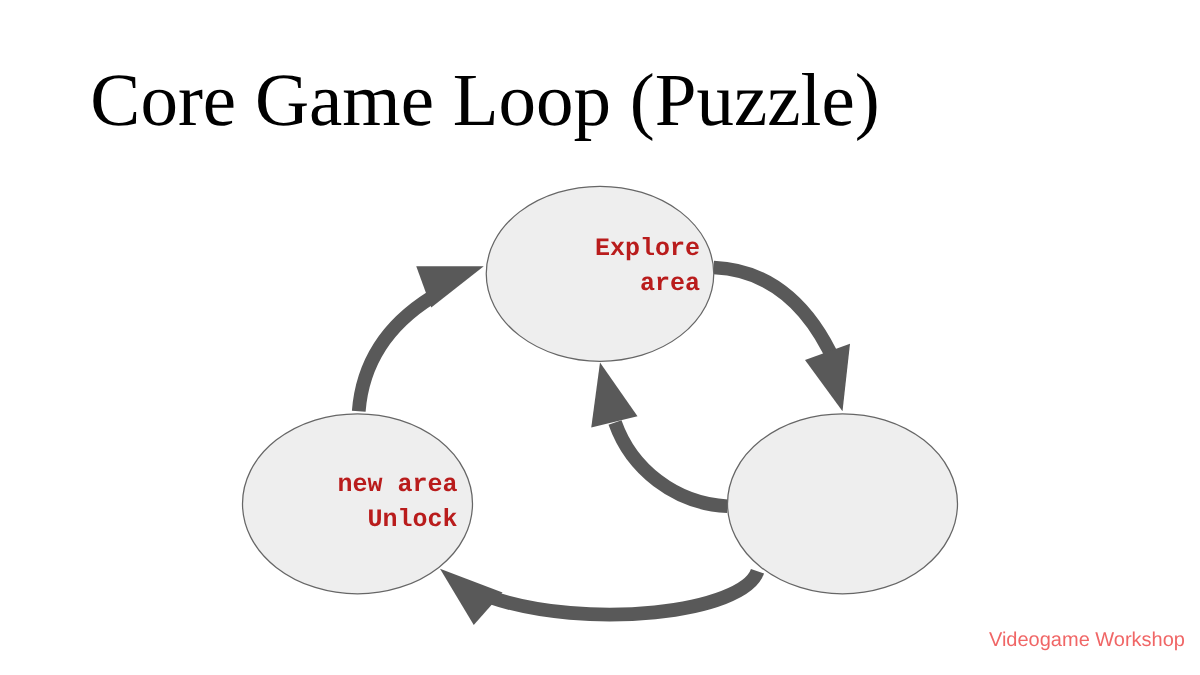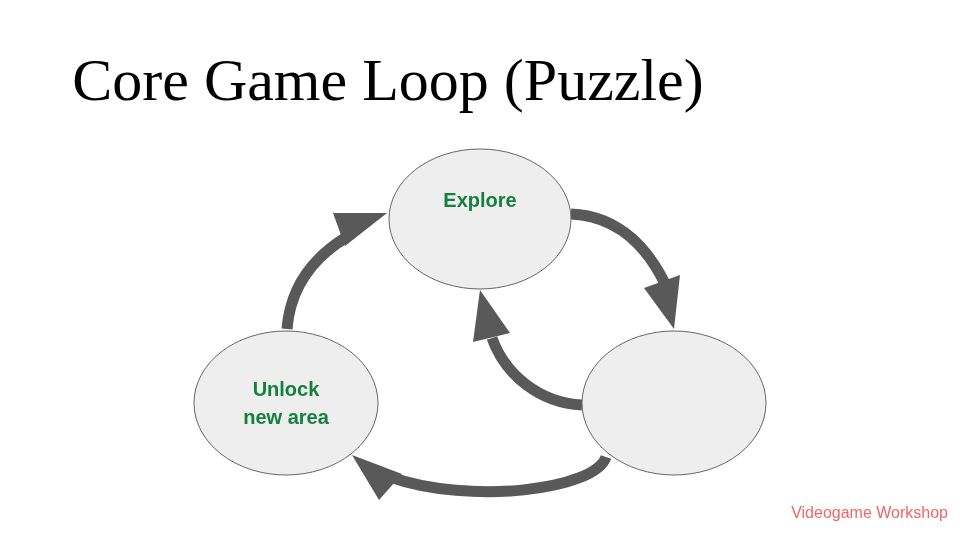--- a/index.html
+++ b/index.html
@@ -1,19 +1,19 @@
 <!DOCTYPE html>
 <html><head>
 <meta charset="utf-8">
 <style>
   html, body { margin: 0; padding: 0; background: #ffffff; }
   body { width: 960px; height: 540px; position: relative; overflow: hidden; font-family: "Liberation Sans", sans-serif; }
   .title { position: absolute; left: 0; top: 44px; width: 776px; text-align: center; font-size: 60px; color: #000000; font-family: Liberation Serif, serif; line-height: 72px; }
   svg.diagram { position: absolute; left: 0; top: 0; }
-  .node-label { position: absolute; text-align: center; font-weight: bold; font-size: 20px; line-height: 28px; color: #15803d; font-family: Liberation Sans, sans-serif; }
+  .node-label { position: absolute; text-align: right; font-weight: bold; font-size: 20px; line-height: 28px; color: #b91c1c; font-family: Liberation Mono, monospace; }
   .watermark { position: absolute; right: 12px; top: 504px; font-size: 16px; font-weight: normal; color: #f06666; font-family: "Liberation Sans", sans-serif; }
 </style>
 </head>
 <body>
 
 <div class="title">Core Game Loop (Puzzle)</div>
 
 <svg class="diagram" width="960" height="540">
 
   <g fill="none" stroke="#595959" stroke-width="11">
@@ -33,21 +33,22 @@
     <polygon points="333,213 387,213 345,246"></polygon>
   </g>
 
   <ellipse cx="480" cy="219" rx="91" ry="70" fill="#eeeeee" stroke="#666666" stroke-width="1"></ellipse>
   <ellipse cx="674" cy="403" rx="92" ry="72" fill="#eeeeee" stroke="#666666" stroke-width="1"></ellipse>
   <ellipse cx="286" cy="403" rx="92" ry="72" fill="#eeeeee" stroke="#666666" stroke-width="1"></ellipse>
 </svg>
 
 <div class="node-label" style="left:400px; top:186px; width:160px;">
   <div>Explore</div>
+  <div>area</div>
 </div>
 <div class="node-label" style="left:594px; top:375px; width:160px;">
 </div>
 <div class="node-label" style="left:206px; top:375px; width:160px;">
+  <div>new area</div>
   <div>Unlock</div>
-  <div>new area</div>
 </div>
 
 <div class="watermark">Videogame Workshop</div>
 
 </body></html>

